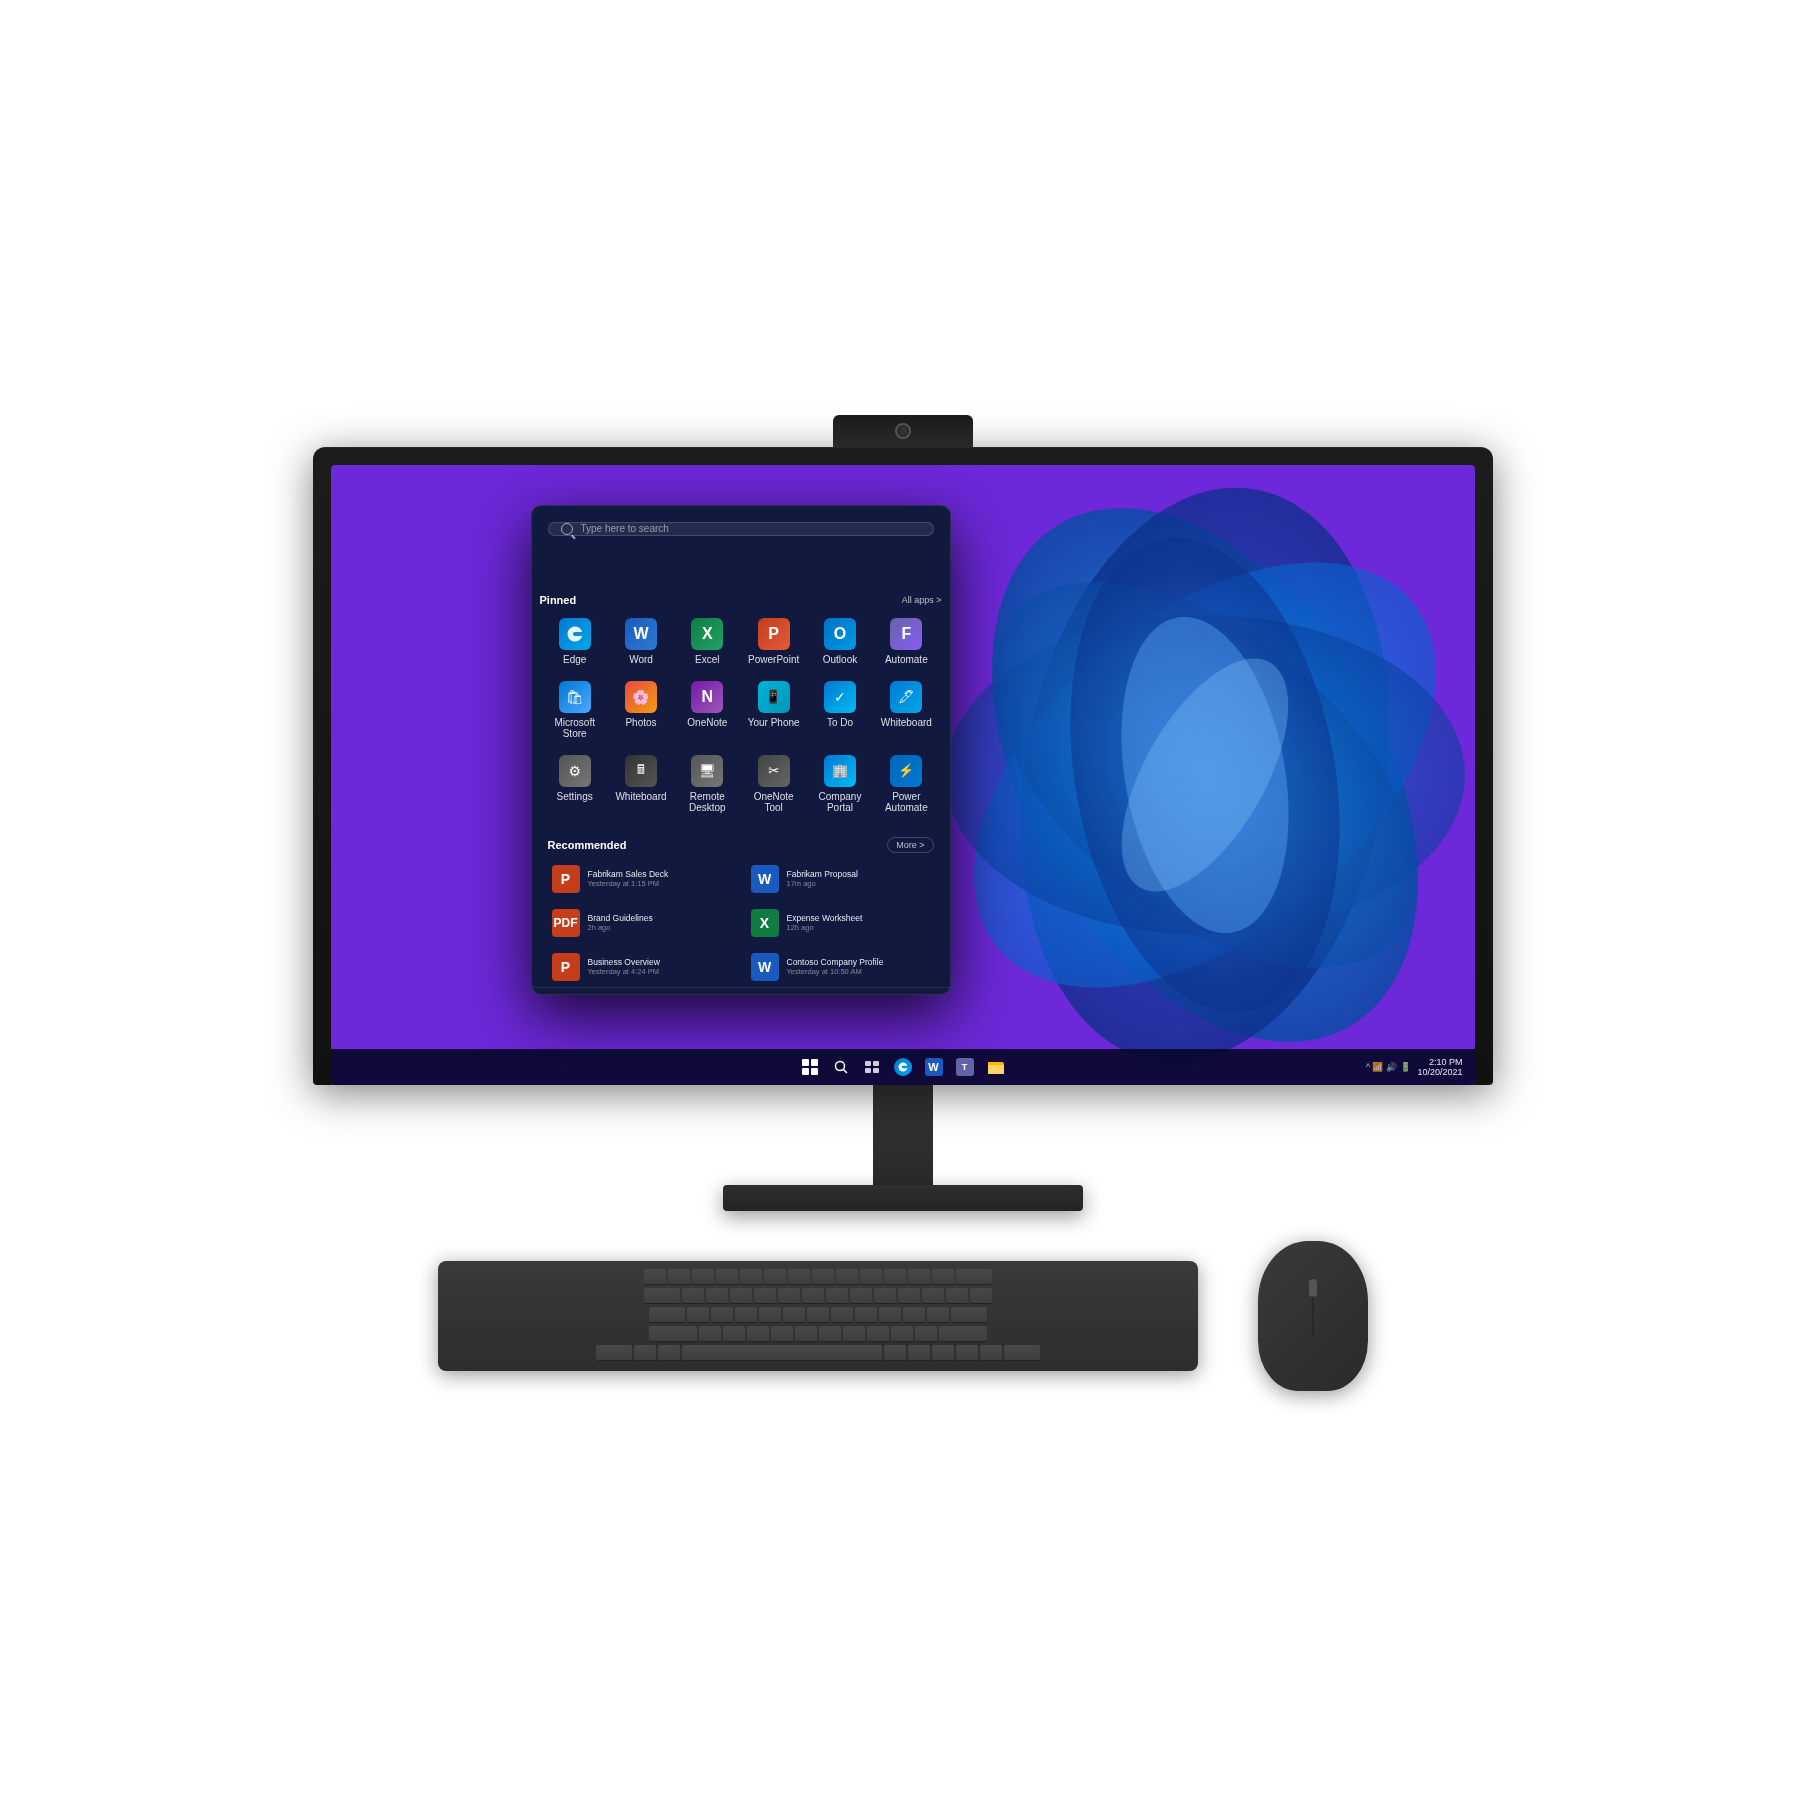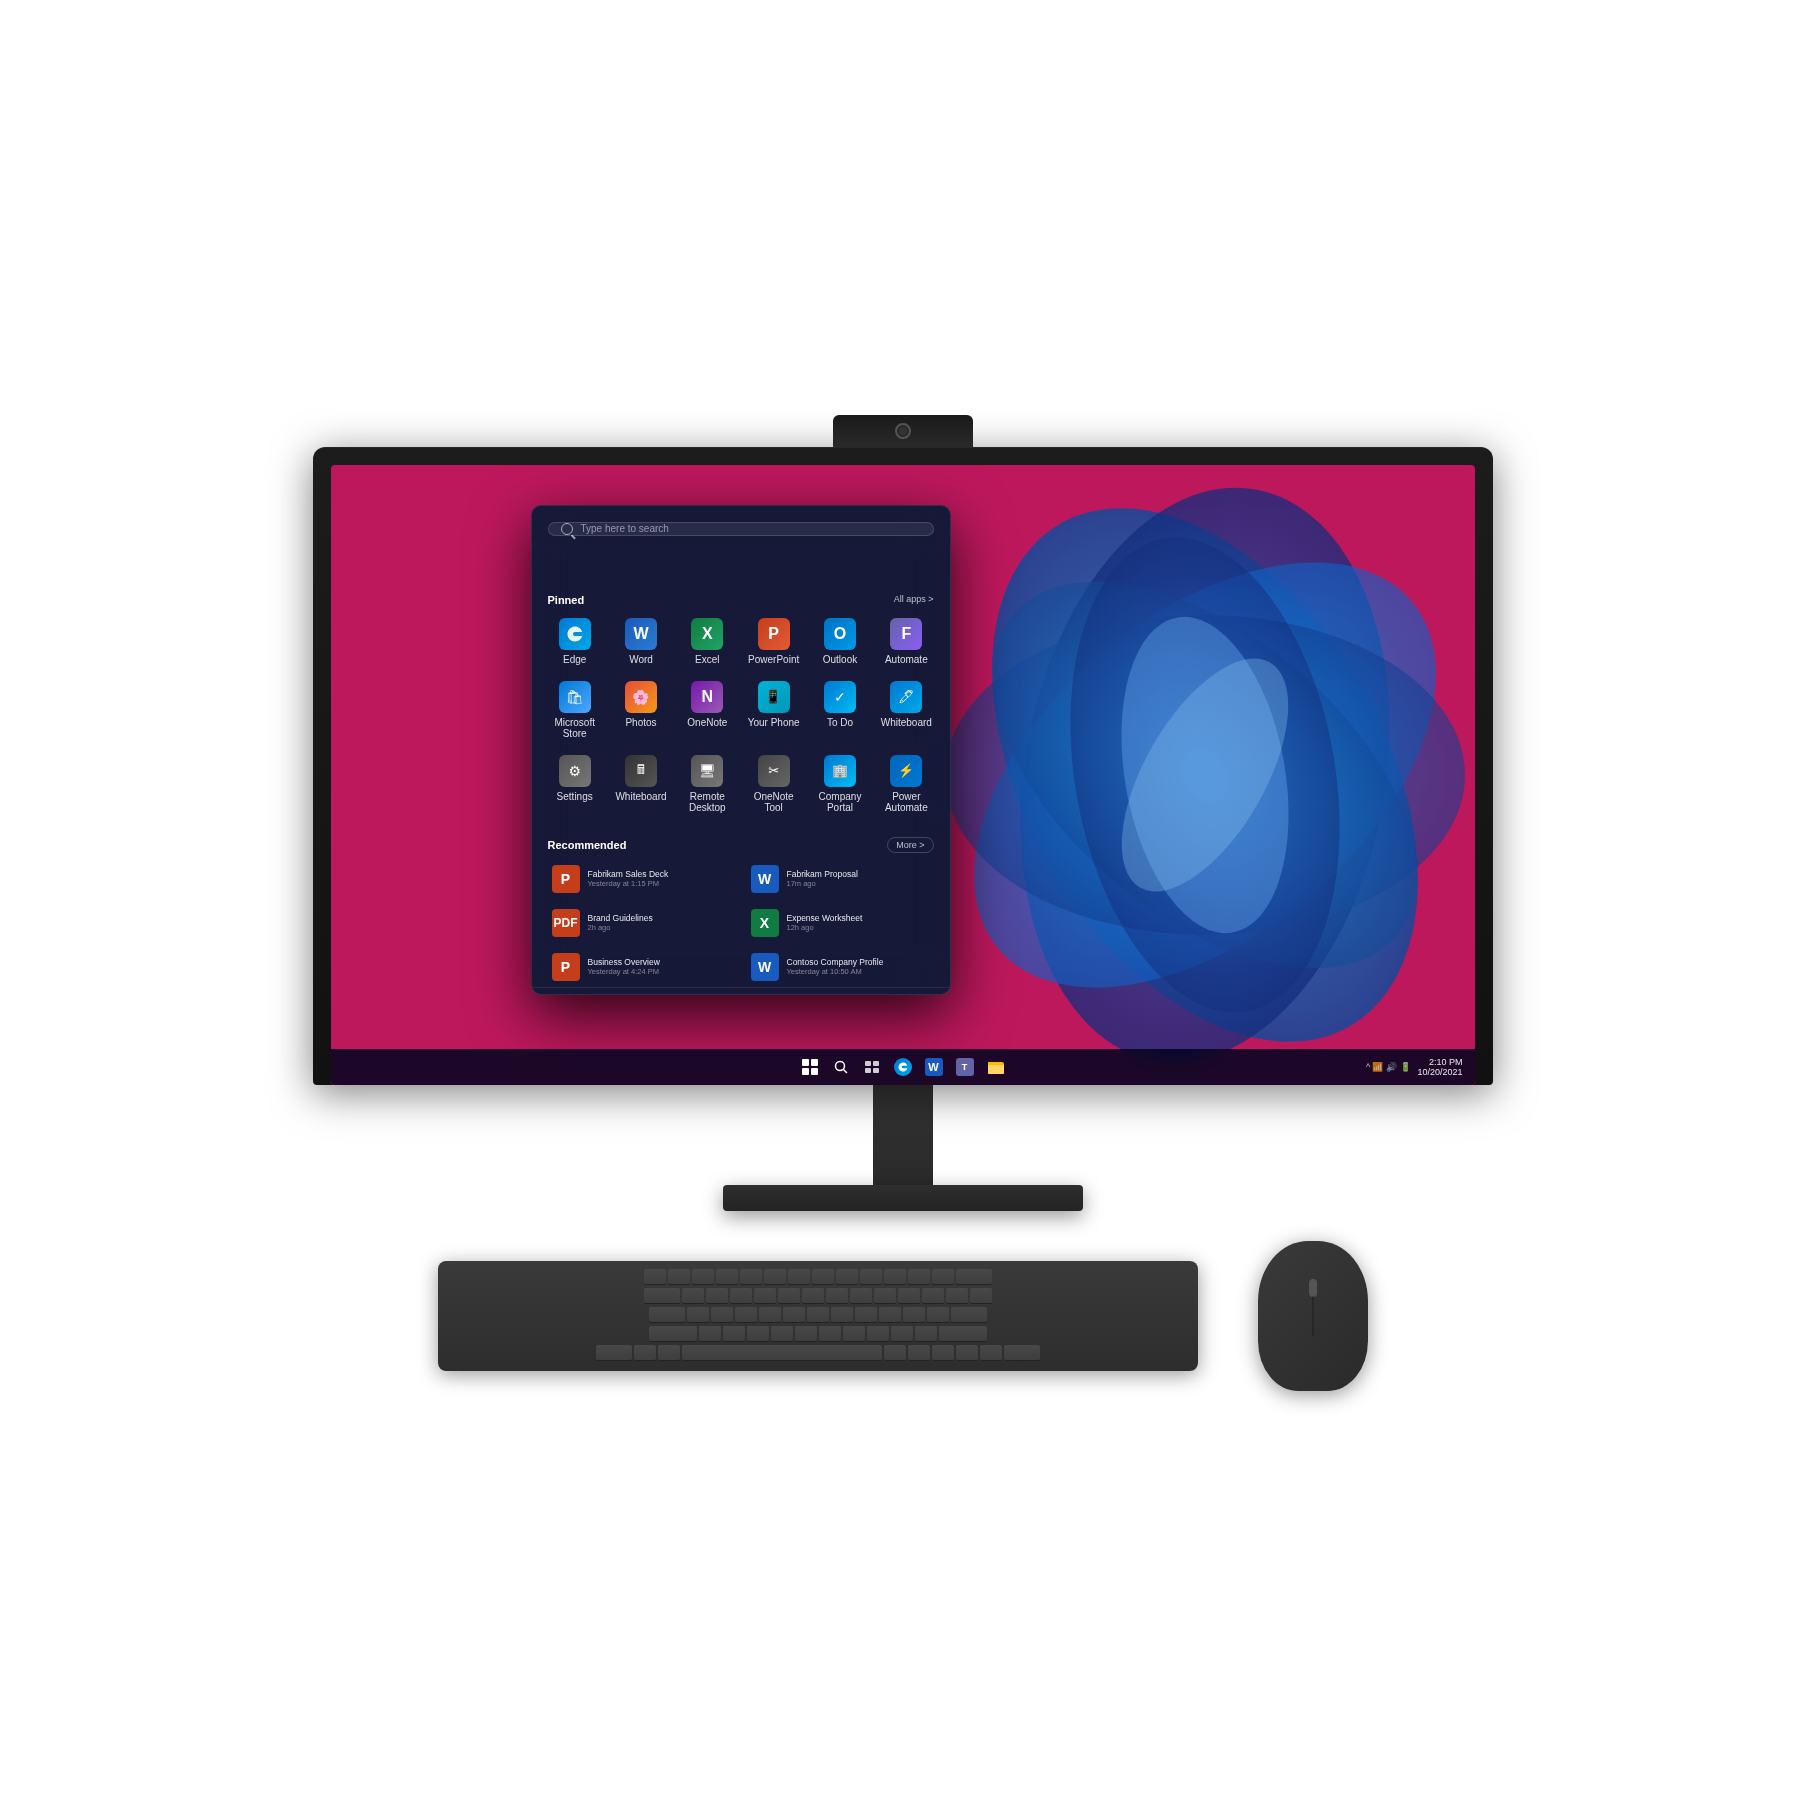--- a/index.html
+++ b/index.html
@@ -74,21 +74,21 @@
       display: flex;
       flex-direction: column;
     }
 
     
     .desktop-bg {
       width: 100%;
       height: 100%;
       position: absolute;
       top: 0; left: 0;
-      background: #be185d;
+      background: #6d28d9;
       overflow: hidden;
     }
 
     
     .start-menu {
       position: absolute;
       left: 200px;
       top: 40px;
       width: 420px;
       height: 490px;
@@ -131,22 +131,22 @@
       transform: rotate(45deg);
     }
     .search-text {
       font-size: 10px;
       color: rgba(255,255,255,0.5);
     }
 
     .pinned-header {
       display: flex;
       justify-content: space-between;
-      align-items: flex-start;
-      padding: 4px 16px 6px;
+      align-items: center;
+      padding: 4px 8px 6px;
       margin-top: 44px;
     }
     .pinned-label {
       color: #fff;
       font-size: 11px;
       font-weight: 600;
     }
     .all-apps-link {
       color: rgba(255,255,255,0.7);
       font-size: 9px;

